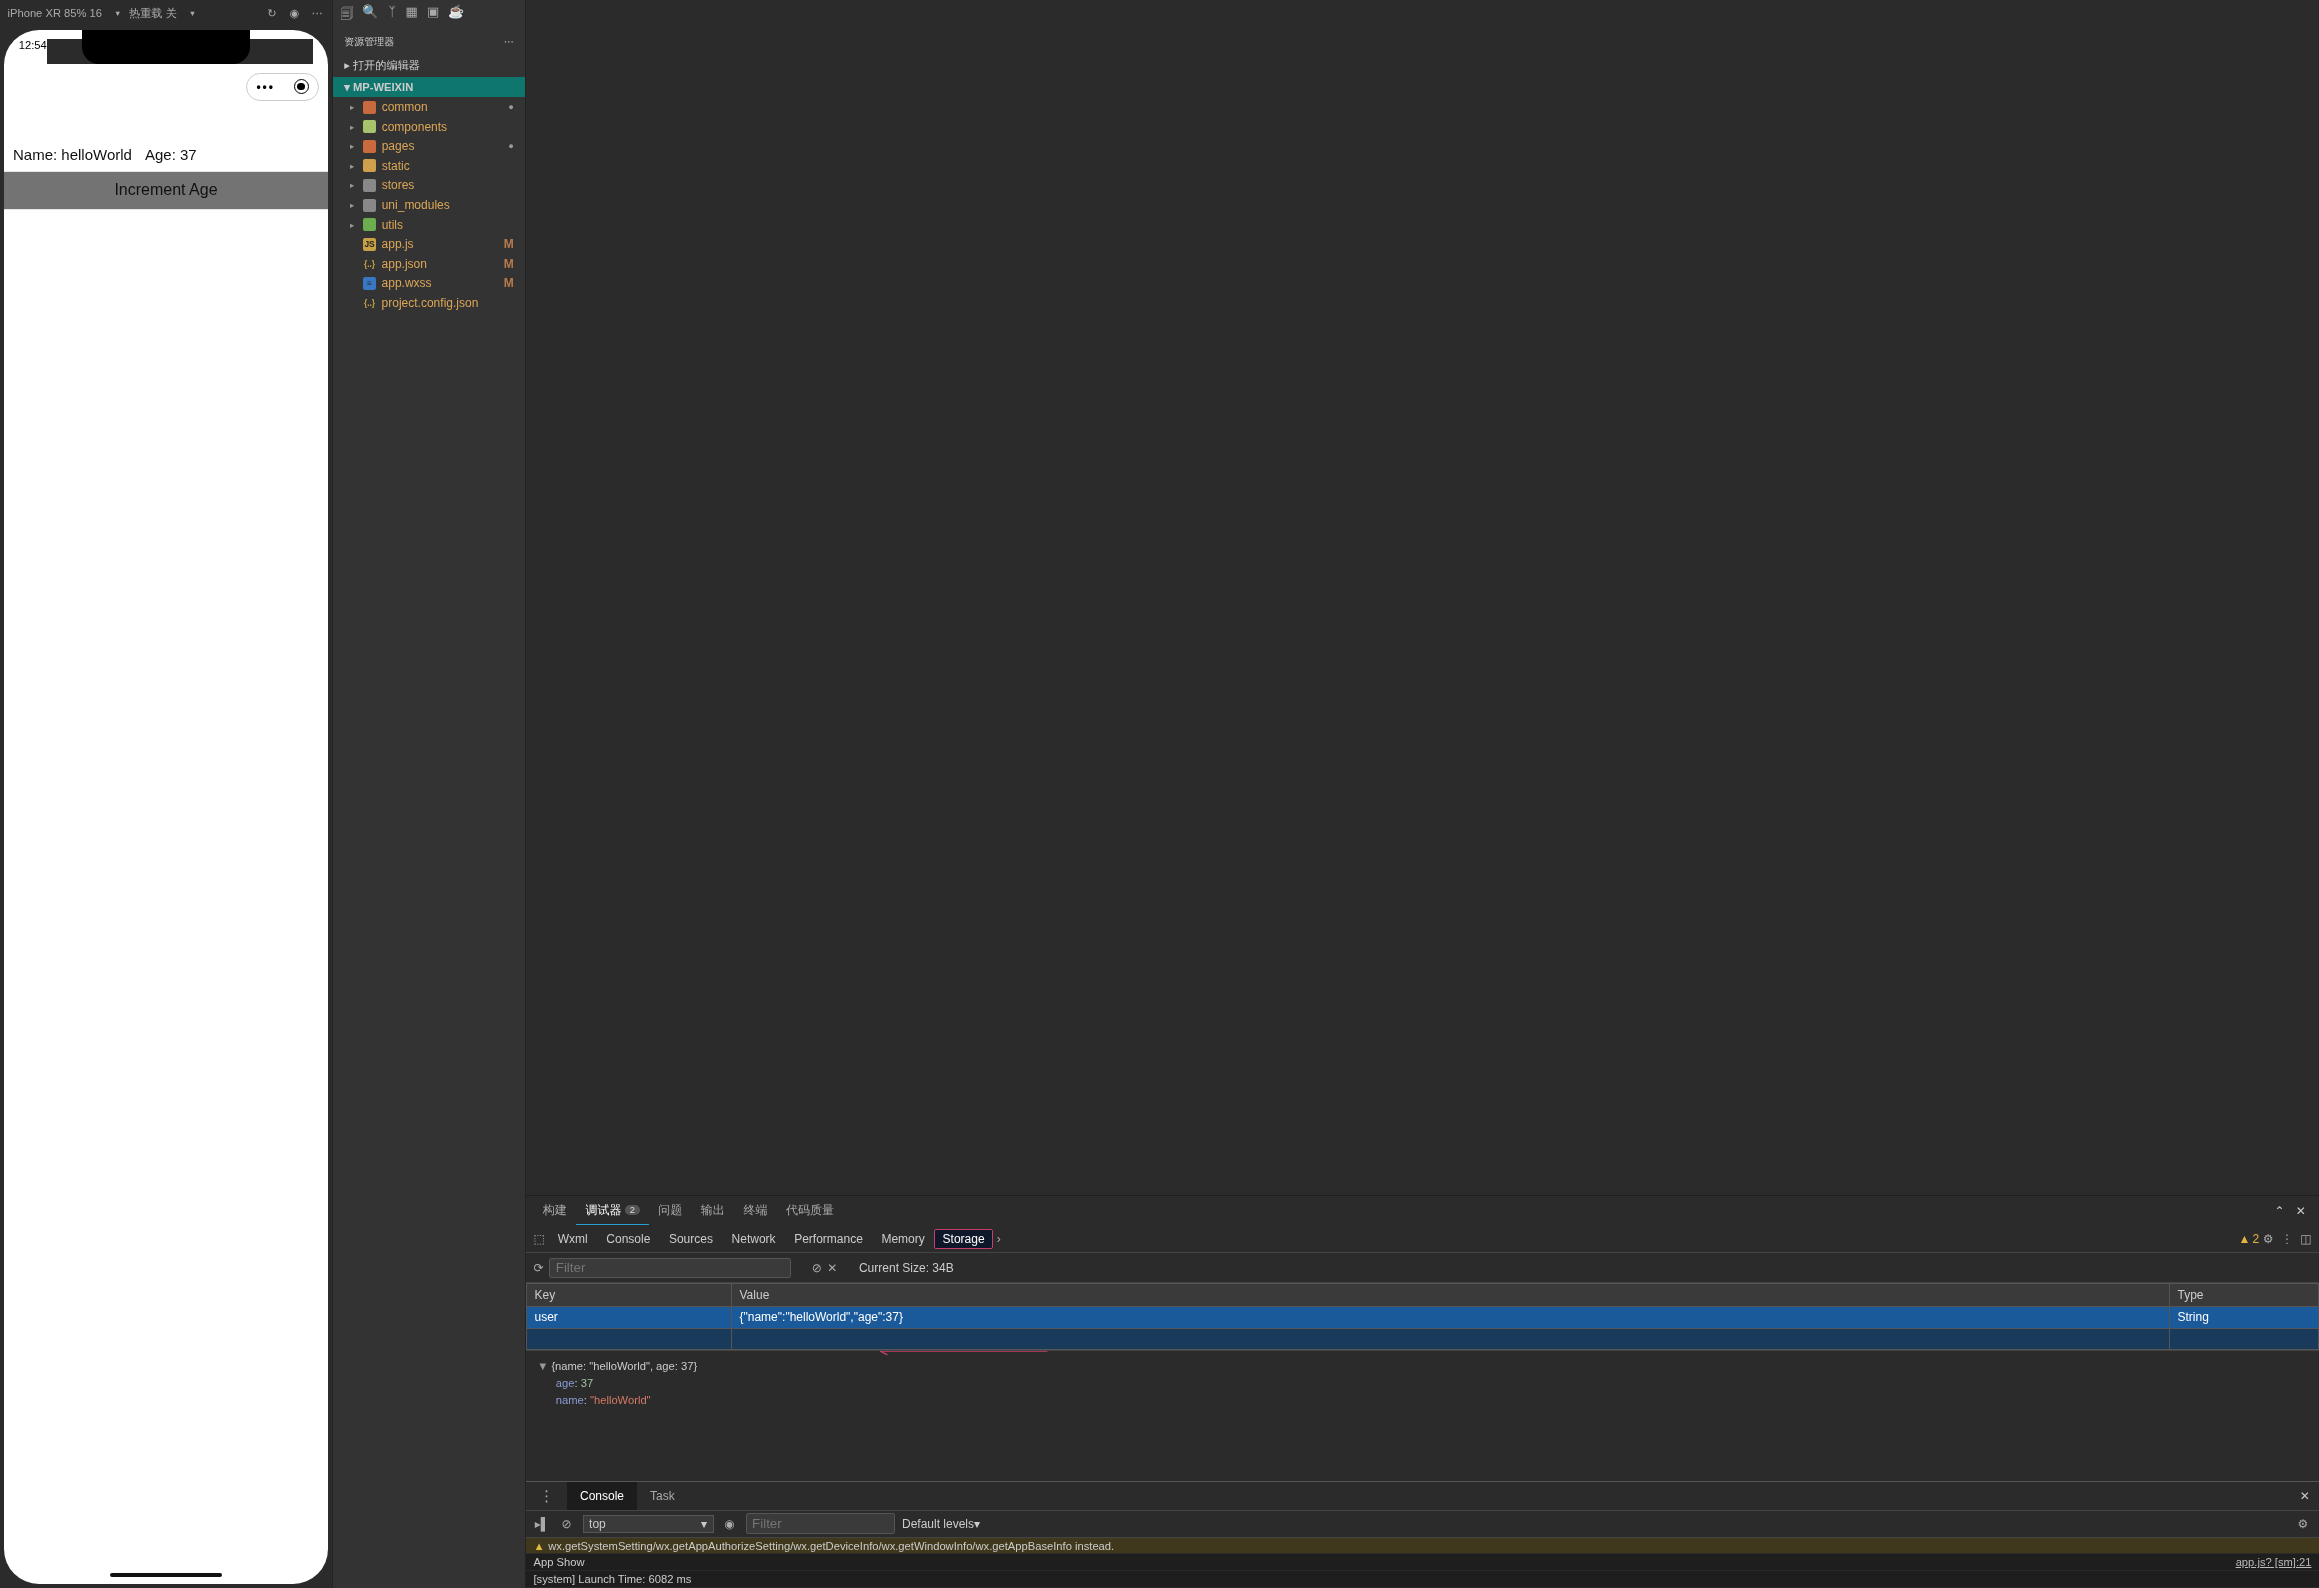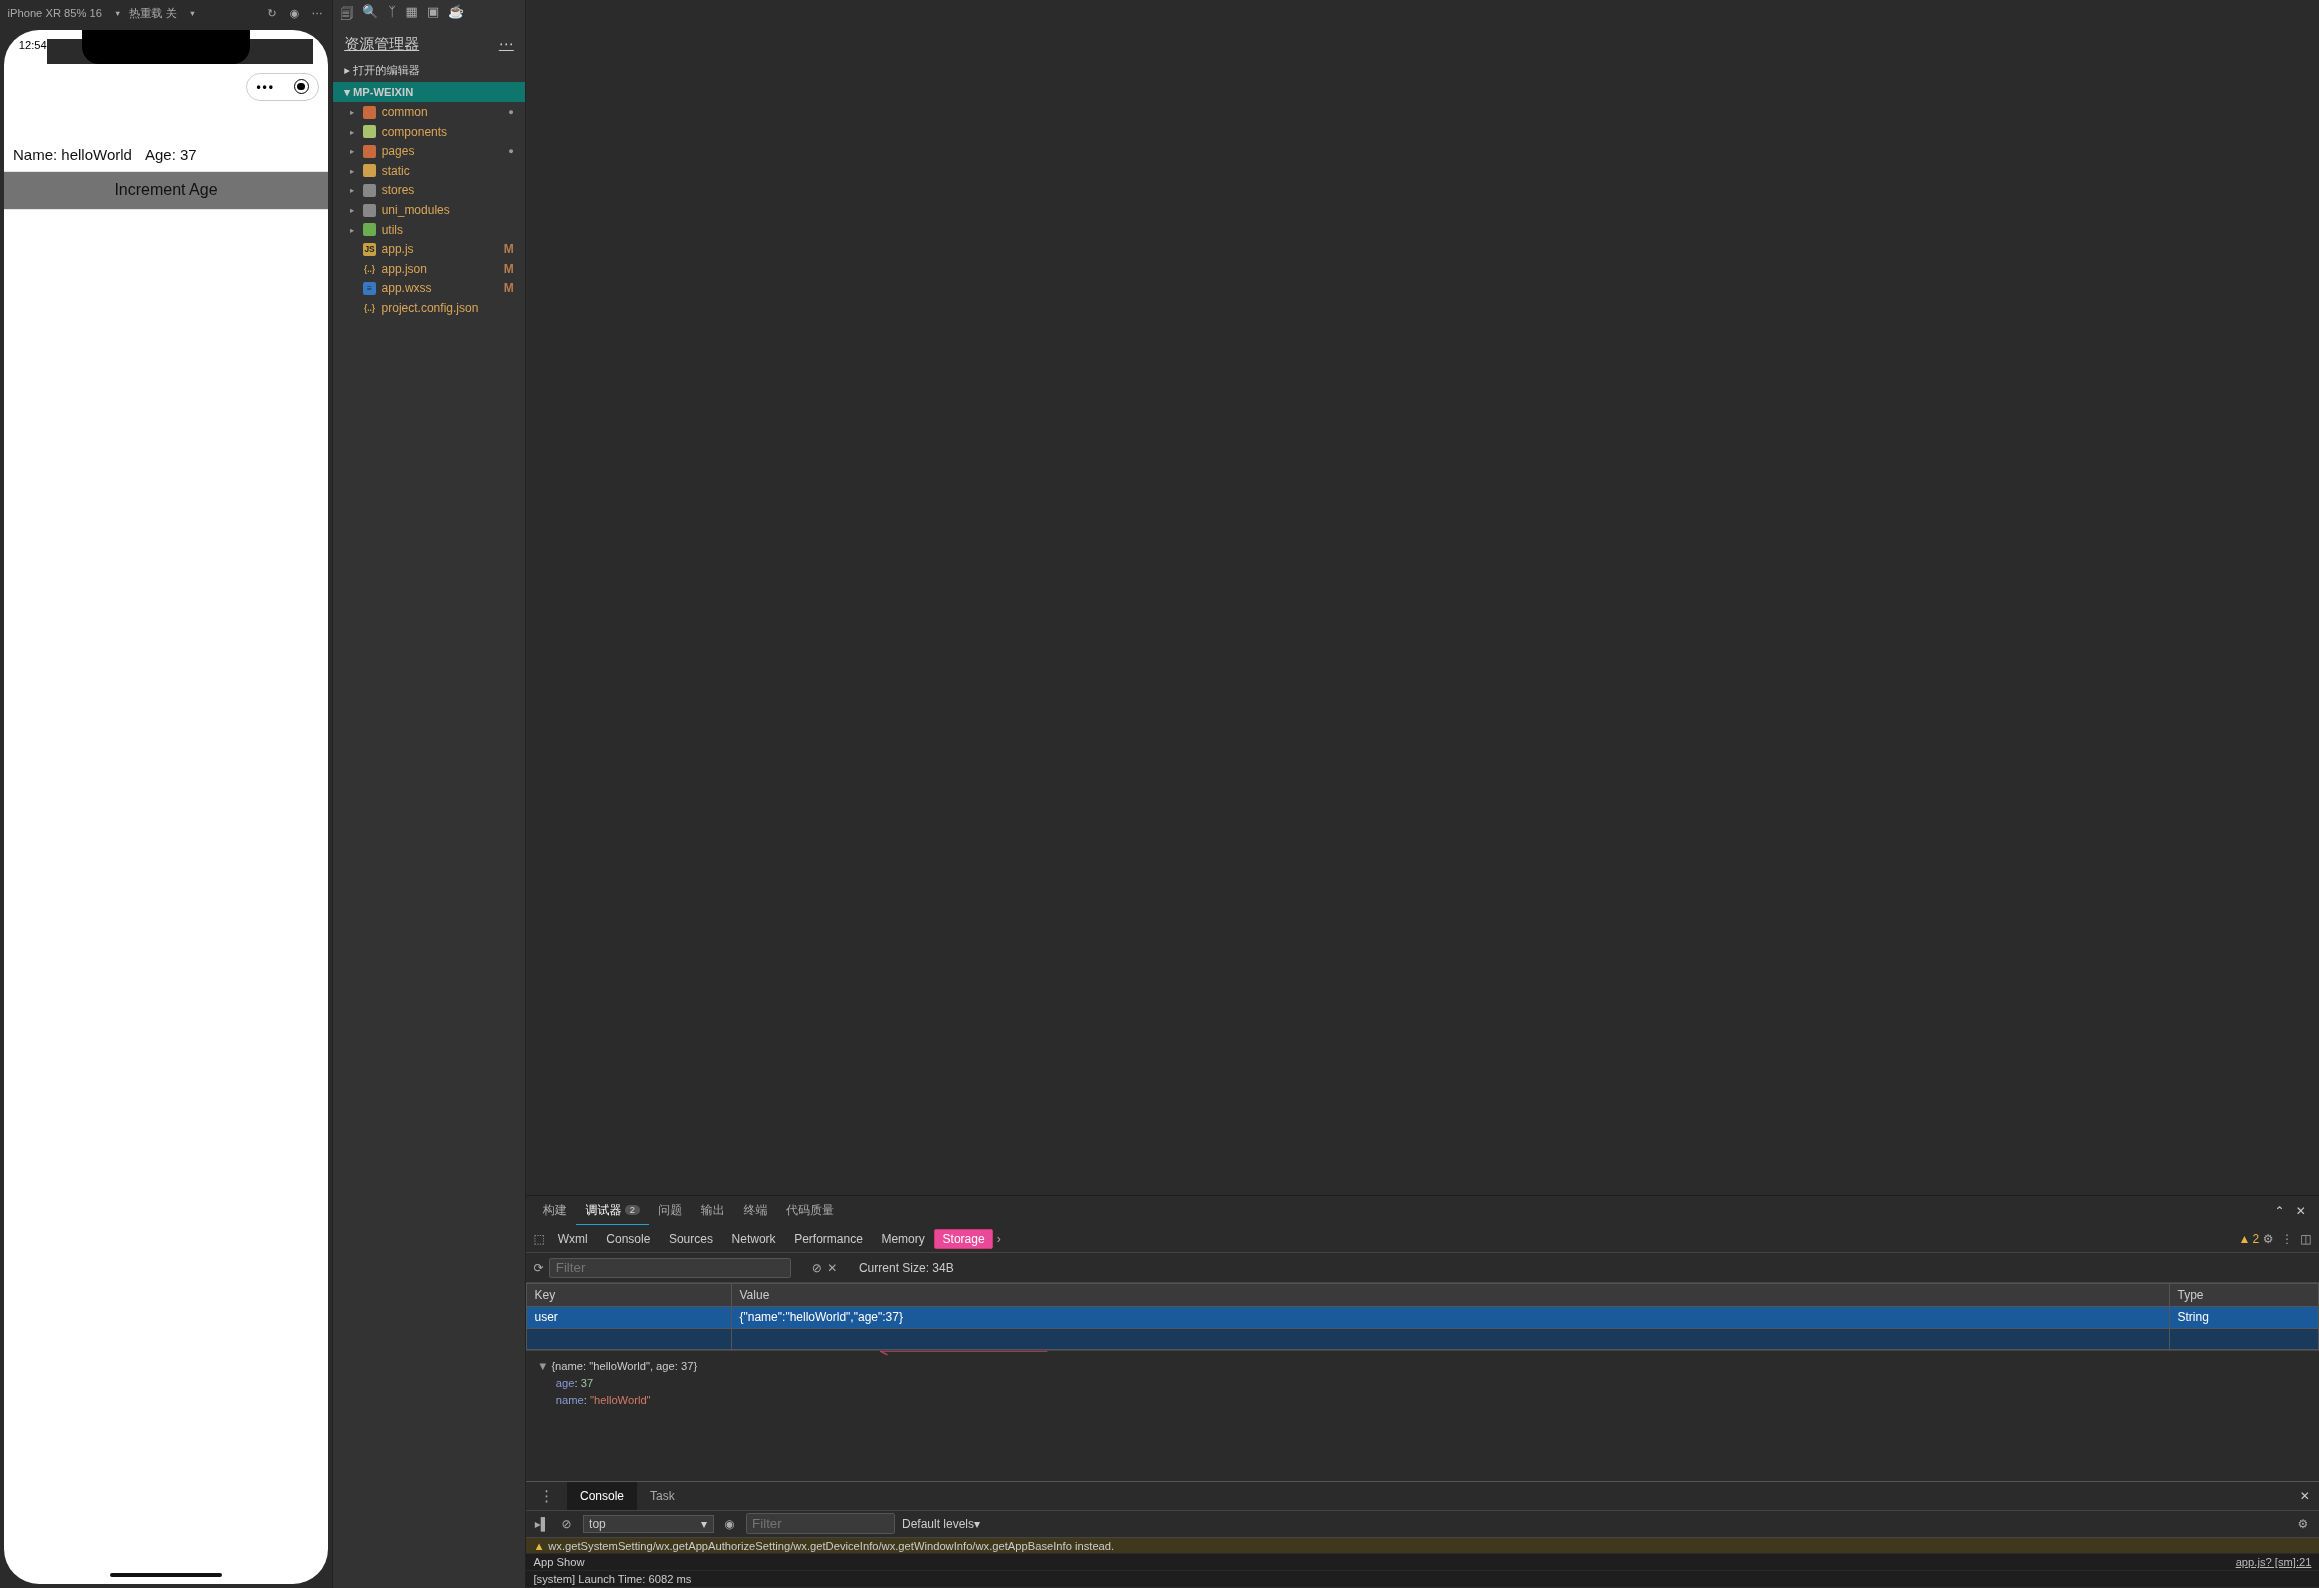--- a/index.html
+++ b/index.html
@@ -29,21 +29,21 @@
 
 .page-content { margin-top: 75px; padding: 0; color: #111; font-size: 15px; }
 .page-row1 { padding: 7.5px 9.3px; display: flex; gap: 13px; }
 .page-row2 { text-align: center; padding: 9.3px; font-size: 16px; border-top: 0.9px solid #e5e5e5; border-bottom: 0.9px solid #e5e5e5; background: #737373; }
 .home-ind { position: absolute; bottom: 7.5px; left: 50%; transform: translateX(-50%); width: 112px; height: 3.7px; background: #111; border-radius: 2.8px; }
 
 
 .explorer { width: 194px; background: #333; border-left: 0.9px solid #222; border-right: 0.9px solid #222; display: flex; flex-direction: column; }
 .ex-iconbar { display: flex; gap: 9.3px; padding: 3.7px 7.5px; color: #aaa; }
 .ex-iconbar span { cursor: pointer; font-size: 13px; }
-.ex-title { padding: 5.6px 11.2px; font-size: 15px; color: #ccc; display: flex; justify-content: space-between; align-items: center; text-decoration: underline; }
+.ex-title { padding: 5.6px 11.2px; font-size: 10px; color: #ccc; display: flex; justify-content: space-between; align-items: center; }
 .ex-section { padding: 3.7px 11.2px; font-size: 11.2px; color: #ccc; cursor: pointer; }
 .ex-section.bold { font-weight: 600; }
 .tree { flex: 1; overflow: auto; }
 .tree-item { display: flex; align-items: center; padding: 2.8px 3.7px 2.8px 17px; font-size: 12px; cursor: pointer; gap: 5.6px; }
 .tree-item .arrow { font-size: 8.4px; color: #999; width: 7.5px; }
 .tree-item .ficon { width: 13px; height: 13px; border-radius: 1.9px; display: inline-flex; align-items: center; justify-content: center; font-size: 8.4px; font-weight: bold; }
 .tree-item .name-o { color: #dca657; }
 .tree-item .mod { margin-left: auto; color: #b87b4c; font-weight: 600; padding-right: 7.5px; }
 .tree-item .dot { margin-left: auto; color: #999; padding-right: 7.5px; font-size: 9.3px; }
 .file-pad { padding-left: 30px; }
@@ -55,21 +55,21 @@
 .dev-tabs { display: flex; align-items: center; background: #2b2b2b; border-top: 0.9px solid #1e1e1e; padding: 0 7.5px; height: 30px; font-size: 12px; color: #aaa; }
 .dev-tabs .tab { padding: 0 9.3px; height: 100%; display: flex; align-items: center; gap: 3.7px; cursor: pointer; }
 .dev-tabs .tab.active { color: #fff; border-bottom: 1.9px solid #26a0d4; }
 .dev-tabs .badge { background: #555; border-radius: 7.5px; padding: 0 4.7px; font-size: 9.3px; color: #ddd; }
 .dev-tabs .spacer { flex: 1; }
 .dev-tabs .winctl { cursor: pointer; padding: 0 5.6px; color: #ccc; }
 
 .devtools { display: flex; flex-direction: column; background: #2b2b2b; }
 .dt-tabs { display: flex; align-items: center; height: 28px; border-bottom: 0.9px solid #444; padding: 0 3.7px; font-size: 12px; }
 .dt-tabs .t { padding: 0 9.3px; cursor: pointer; color: #ccc; }
-.dt-tabs .t.active-box { border: 1.9px solid #c73e6b; padding: 1.9px 7.5px; border-radius: 1.9px; color: #fff; background: #ec4899; }
+.dt-tabs .t.active-box { border: 1.9px solid #c73e6b; padding: 1.9px 7.5px; border-radius: 1.9px; color: #fff; background: #0f172a; }
 .dt-tabs .spacer { flex: 1; }
 .dt-tabs .warn { color: #e6b73f; display: flex; align-items: center; gap: 1.9px; }
 .dt-tabs .ic { color: #aaa; padding: 0 3.7px; cursor: pointer; }
 
 .dt-toolbar { display: flex; align-items: center; gap: 5.6px; padding: 3.7px 7.5px; border-bottom: 0.9px solid #444; height: 30px; }
 .dt-toolbar input { background: #3a3a3a; border: 0.9px solid #555; color: #ccc; padding: 1.9px 5.6px; width: 242px; border-radius: 1.9px; }
 .dt-toolbar .sp { flex: 0 0 auto; }
 .dt-toolbar .ic { color: #aaa; cursor: pointer; }
 .dt-toolbar .size { color: #ccc; margin-left: 16px; }
 

